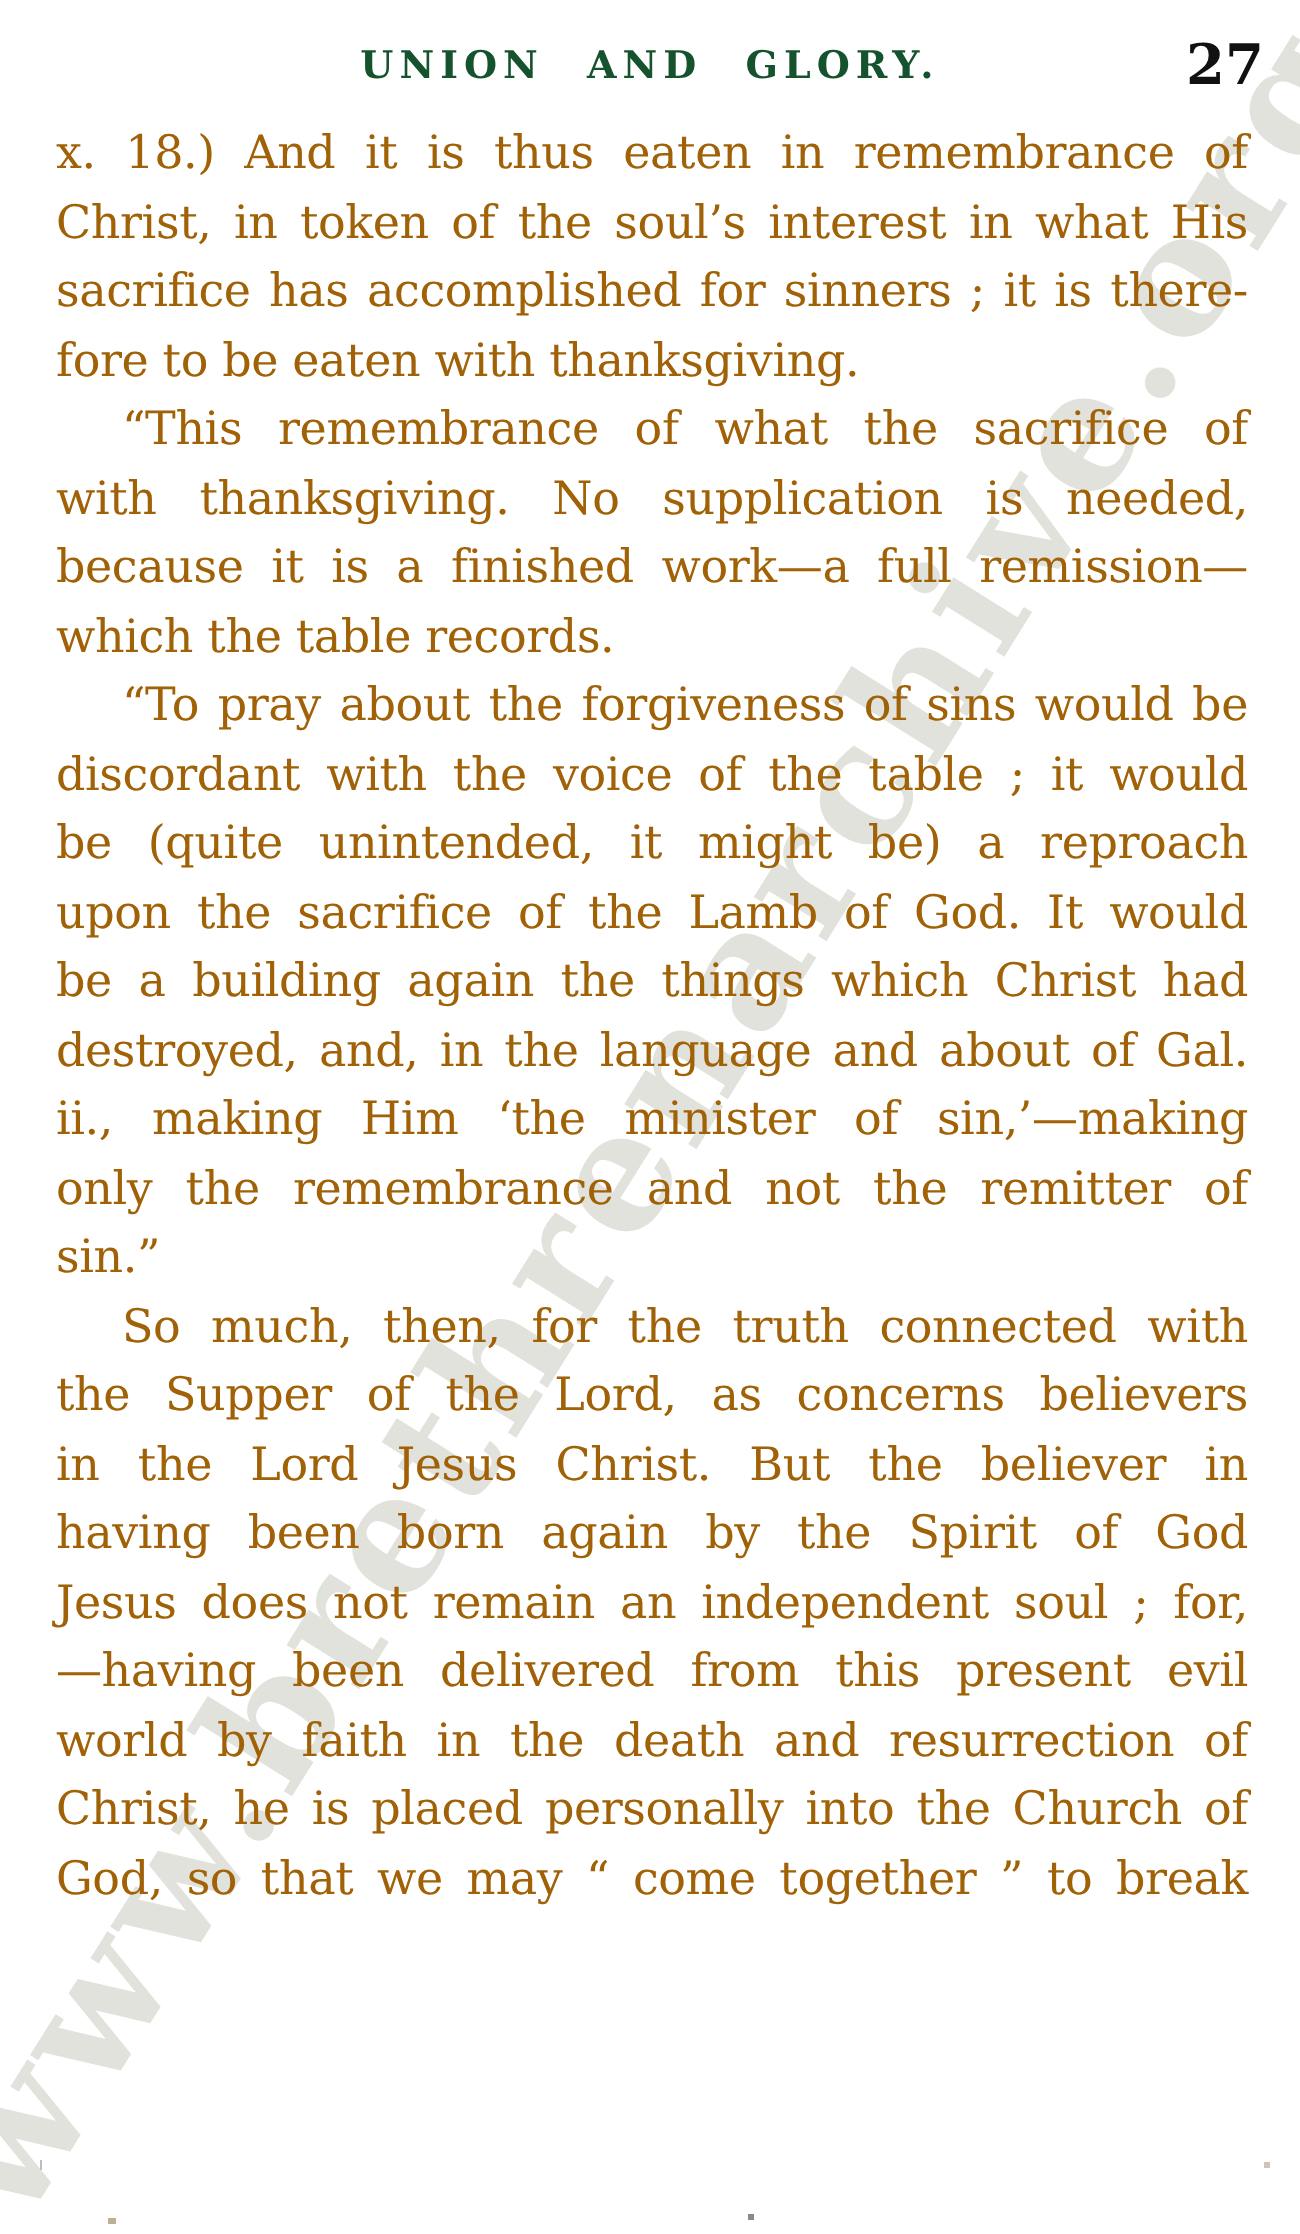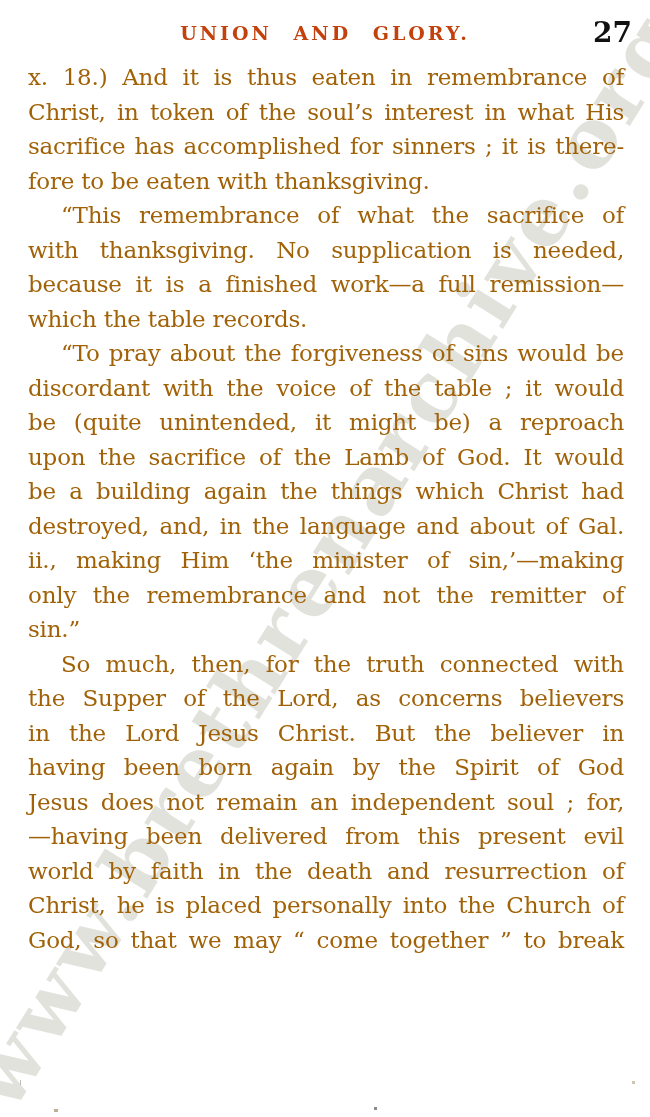--- a/index.html
+++ b/index.html
@@ -37,21 +37,21 @@
     left: 0;
     width: 100%;
     z-index: 1;
   }
   #running-title {
     text-align: center;
     font-size: 19px;
     font-weight: bold;
     letter-spacing: 3px;
     word-spacing: 12px;
-    color: #c2410c;
+    color: #14532d;
   }
   #page-number {
     position: absolute;
     top: -6px;
     right: 18px;
     font-size: 28px;
     font-weight: bold;
     color: #111111;
   }
   

